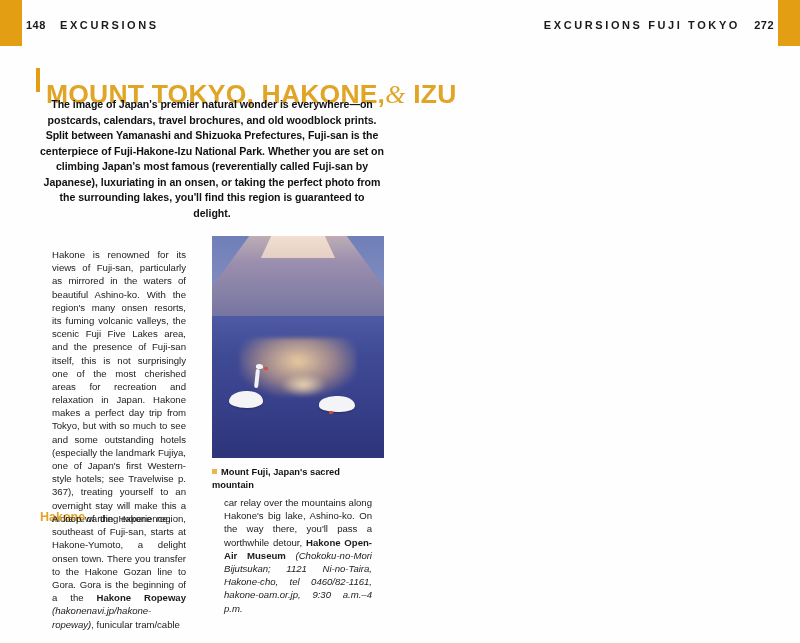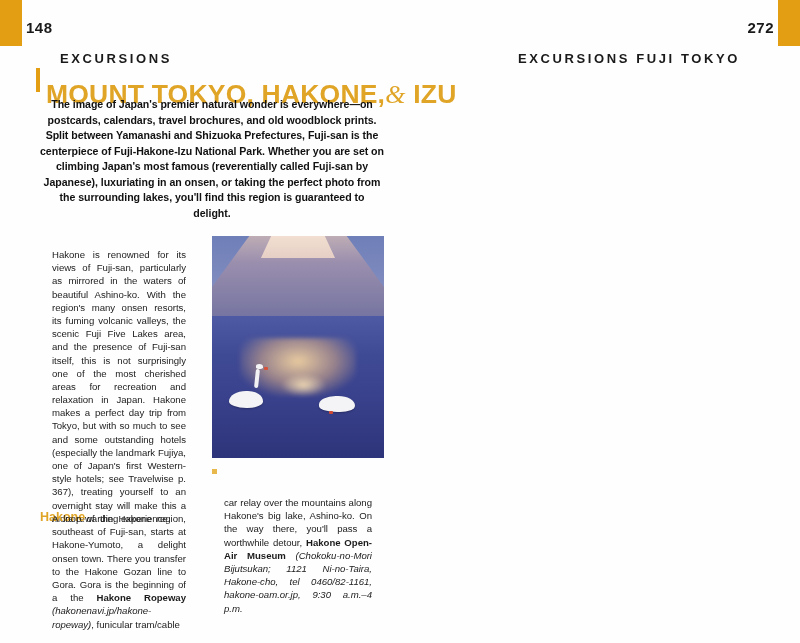--- a/index.html
+++ b/index.html
@@ -22,32 +22,31 @@
     width: 22px; height: 46px;
     background: #e39e13;
   }
   .tab-right {
     position: absolute; right: 0; top: 0;
     width: 22px; height: 46px;
     background: #e39e13;
   }
   .folio {
     position: absolute;
-    font-size: 15px;
+    font-size: 11px;
     font-weight: bold;
     color: #1a1a1a;
     letter-spacing: .5px;
   }
   .runhead {
     position: absolute;
-    font-size: 13px;
+    font-size: 11px;
     font-weight: bold;
     color: #1a1a1a;
     letter-spacing: 2.6px;
-    margin-top: 32px;
   }
   #folio-left { left: 26px; top: 19px; }
   #runhead-left { left: 60px; top: 19px; }
   #runhead-right { right: 60px; top: 19px; }
   #folio-right { right: 26px; top: 19px; }
 
   
   .page-left { position: absolute; left: 0; top: 0; width: 400px; height: 643px; }
   .page-right { position: absolute; left: 400px; top: 0; width: 400px; height: 643px; }
 
@@ -223,21 +222,21 @@
 
       <div class="swan-body" style="left:10%; top:70%; width:34px; height:17px;"></div>
       <div class="swan-neck" style="left:25%; top:60%; height:19px; transform:rotate(6deg);"></div>
       <div class="swan-head" style="left:25.5%; top:57.5%;"></div>
       <div class="swan-beak" style="left:30.5%; top:59%;"></div>
 
       <div class="swan-body" style="left:62%; top:72%; width:36px; height:16px; border-radius:50% 50% 45% 55% / 58% 66% 42% 40%;"></div>
       <div class="swan-beak" style="left:68%; top:79%; background:#cf4a33;"></div>
     </div>
 
-    <div class="caption" id="caption-swan"><span class="cap-bullet"></span></div>
+    <div class="caption" id="caption-swan"><span class="cap-bullet"></span><span>Mount Fuji, Japan's sacred mountain</span></div>
 
     <div class="col" id="left-col2">
       <p><span>car relay over the mountains along Hakone's big lake, Ashino-ko. On the way there, you'll pass a worthwhile detour, </span><b>Hakone Open-Air Museum</b><i> (Chokoku-no-Mori Bijutsukan; 1121 Ni-no-Taira, Hakone-cho, tel 0460/82-1161, hakone-oam.or.jp, 9:30 a.m.–4 p.m.</i></p>
     </div>
   </div>
 
   <div class="page-right">
 
     
     

